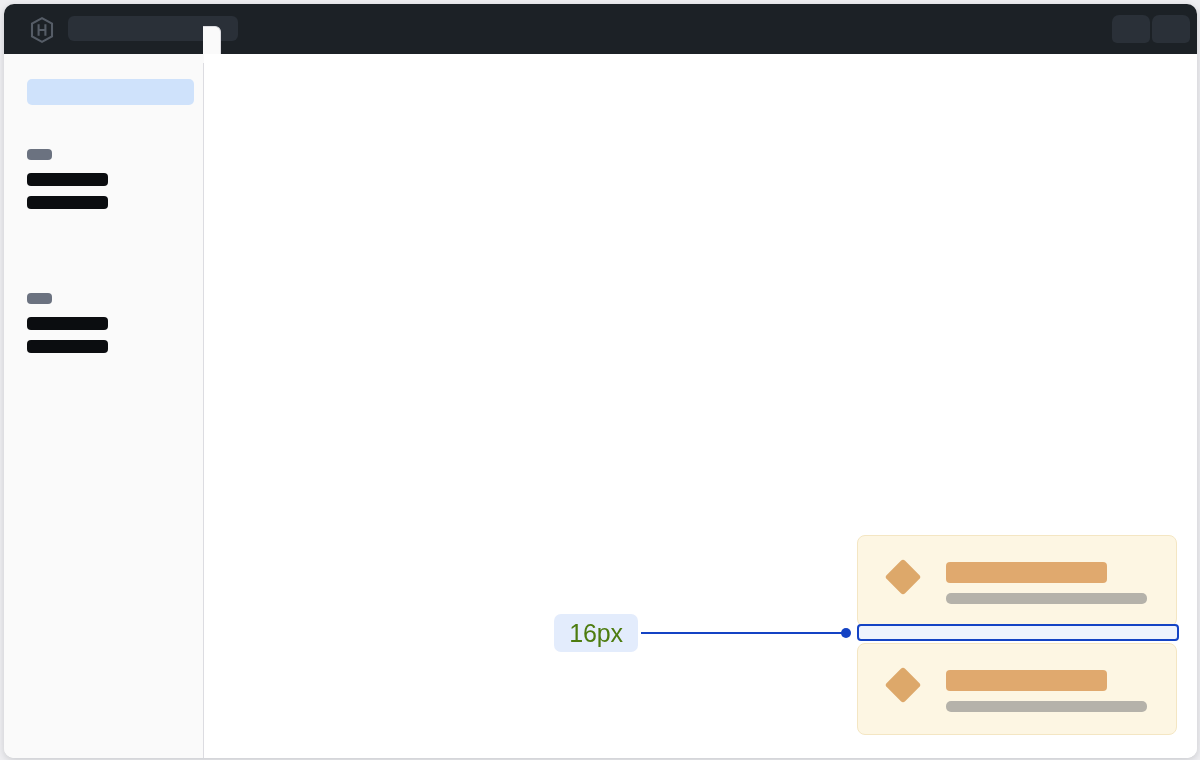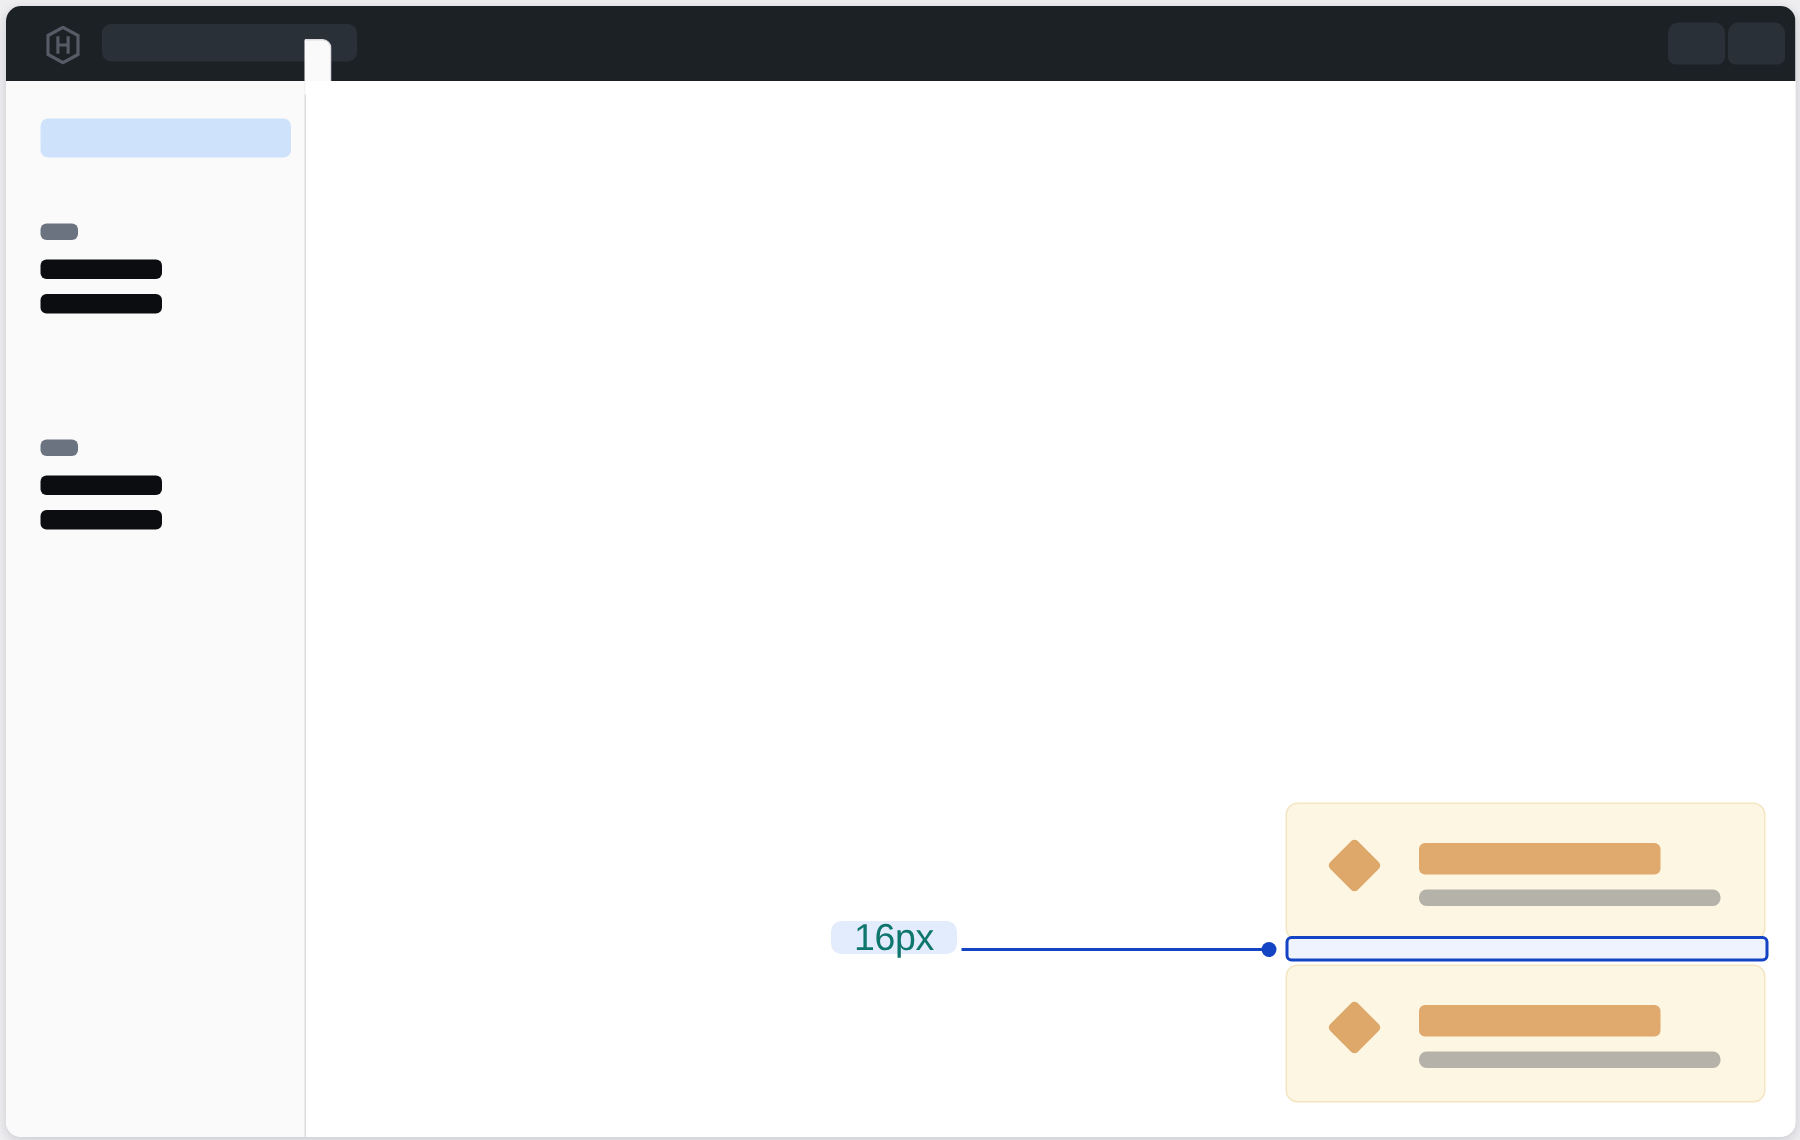--- a/index.html
+++ b/index.html
@@ -198,28 +198,28 @@
     width: 10px;
     height: 10px;
     background: #1443c4;
     border-radius: 50%;
   }
   #measure-value-chip {
     position: absolute;
     left: 350px;
     top: 560px;
     width: 84px;
-    height: 22px;
+    height: 38px;
     background: #e3ecfc;
     border-radius: 7px;
     display: flex;
     align-items: center;
     justify-content: center;
     font-size: 25px;
-    color: #0f766e;
+    color: #4d7c0f;
     letter-spacing: -0.2px;
   }
 </style>
 </head>
 <body>
 
 <div id="app-window">
 
   <div id="top-bar">
 

